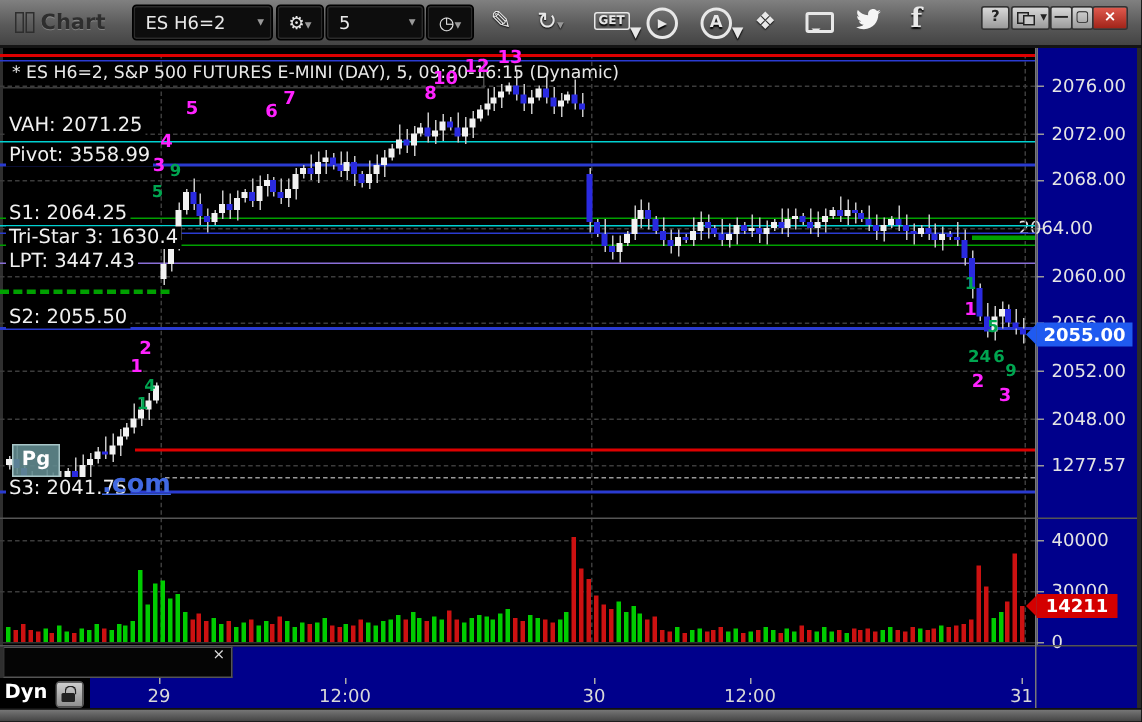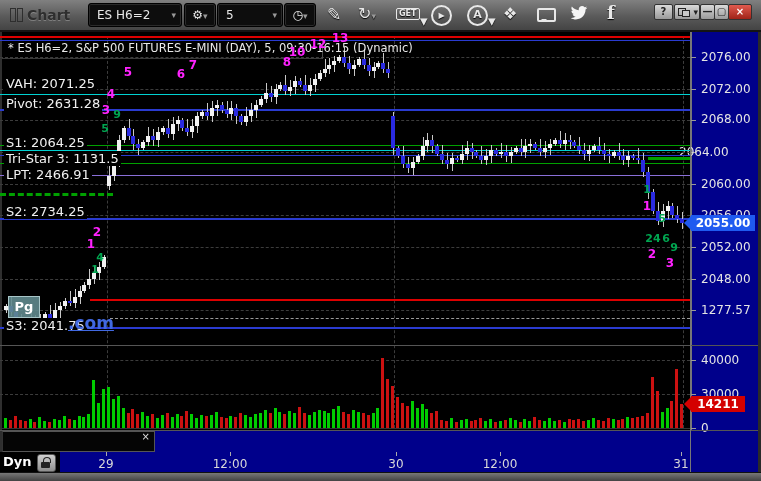--- a/index.html
+++ b/index.html
@@ -590,25 +590,25 @@
     <div class="wick" style="left: 672.4px; top: 203.124px; height: 14.652px;"></div>
     <div class="body" style="left: 670.4px; top: 205.5px; width: 4px; height: 9.9px; background: rgb(42, 42, 224);"></div>
     <div class="vbar" style="left: 670.4px; top: 400.8px; width: 3px; height: 27.2px; background: rgb(204, 17, 17);"></div>
     <div class="wick" style="left: 677.3px; top: 205.896px; height: 17.424px;"></div>
     <div class="body" style="left: 675.3px; top: 215.4px; width: 4px; height: 3.96px; background: rgb(42, 42, 224);"></div>
     <div class="vbar" style="left: 675.3px; top: 368.5px; width: 3px; height: 59.5px; background: rgb(204, 17, 17);"></div>
     <div class="wick" style="left: 682.2px; top: 212.232px; height: 16.632px;"></div>
     <div class="body" style="left: 680.2px; top: 219.36px; width: 4px; height: 3.96px; background: rgb(42, 42, 224);"></div>
     <div class="vbar" style="left: 680.2px; top: 403.841px; width: 3px; height: 24.1587px; background: rgb(204, 17, 17);"></div>
     <div class="lvl-label" style="left: 4px; top: 76px;">VAH: 2071.25</div>
-    <div class="lvl-label" style="left: 4px; top: 96px;">Pivot: 2631.28</div>
+    <div class="lvl-label" style="left: 4px; top: 96px;">Pivot: 3558.99</div>
     <div class="lvl-label" style="left: 4px; top: 135px;">S1: 2064.25</div>
-    <div class="lvl-label" style="left: 4px; top: 151px;">Tri-Star 3: 1131.5</div>
-    <div class="lvl-label" style="left: 4px; top: 167px;">LPT: 2466.91</div>
-    <div class="lvl-label" style="left: 4px; top: 204px;">S2: 2734.25</div>
+    <div class="lvl-label" style="left: 4px; top: 151px;">Tri-Star 3: 1630.4</div>
+    <div class="lvl-label" style="left: 4px; top: 167px;">LPT: 3447.43</div>
+    <div class="lvl-label" style="left: 4px; top: 204px;">S2: 2055.50</div>
     <div class="lvl-label" style="left: 4px; top: 318px;">S3: 2041.75</div>
     <div class="ann m" style="left: 128px; top: 72px;">5</div>
     <div class="ann m" style="left: 181px; top: 74px;">6</div>
     <div class="ann m" style="left: 193px; top: 65px;">7</div>
     <div class="ann m" style="left: 287px; top: 62px;">8</div>
     <div class="ann m" style="left: 297px; top: 52px;">10</div>
     <div class="ann m" style="left: 318px; top: 44px;">12</div>
     <div class="ann m" style="left: 340px; top: 38px;">13</div>
     <div class="ann m" style="left: 111px; top: 94px;">4</div>
     <div class="ann m" style="left: 106px; top: 110px;">3</div>

